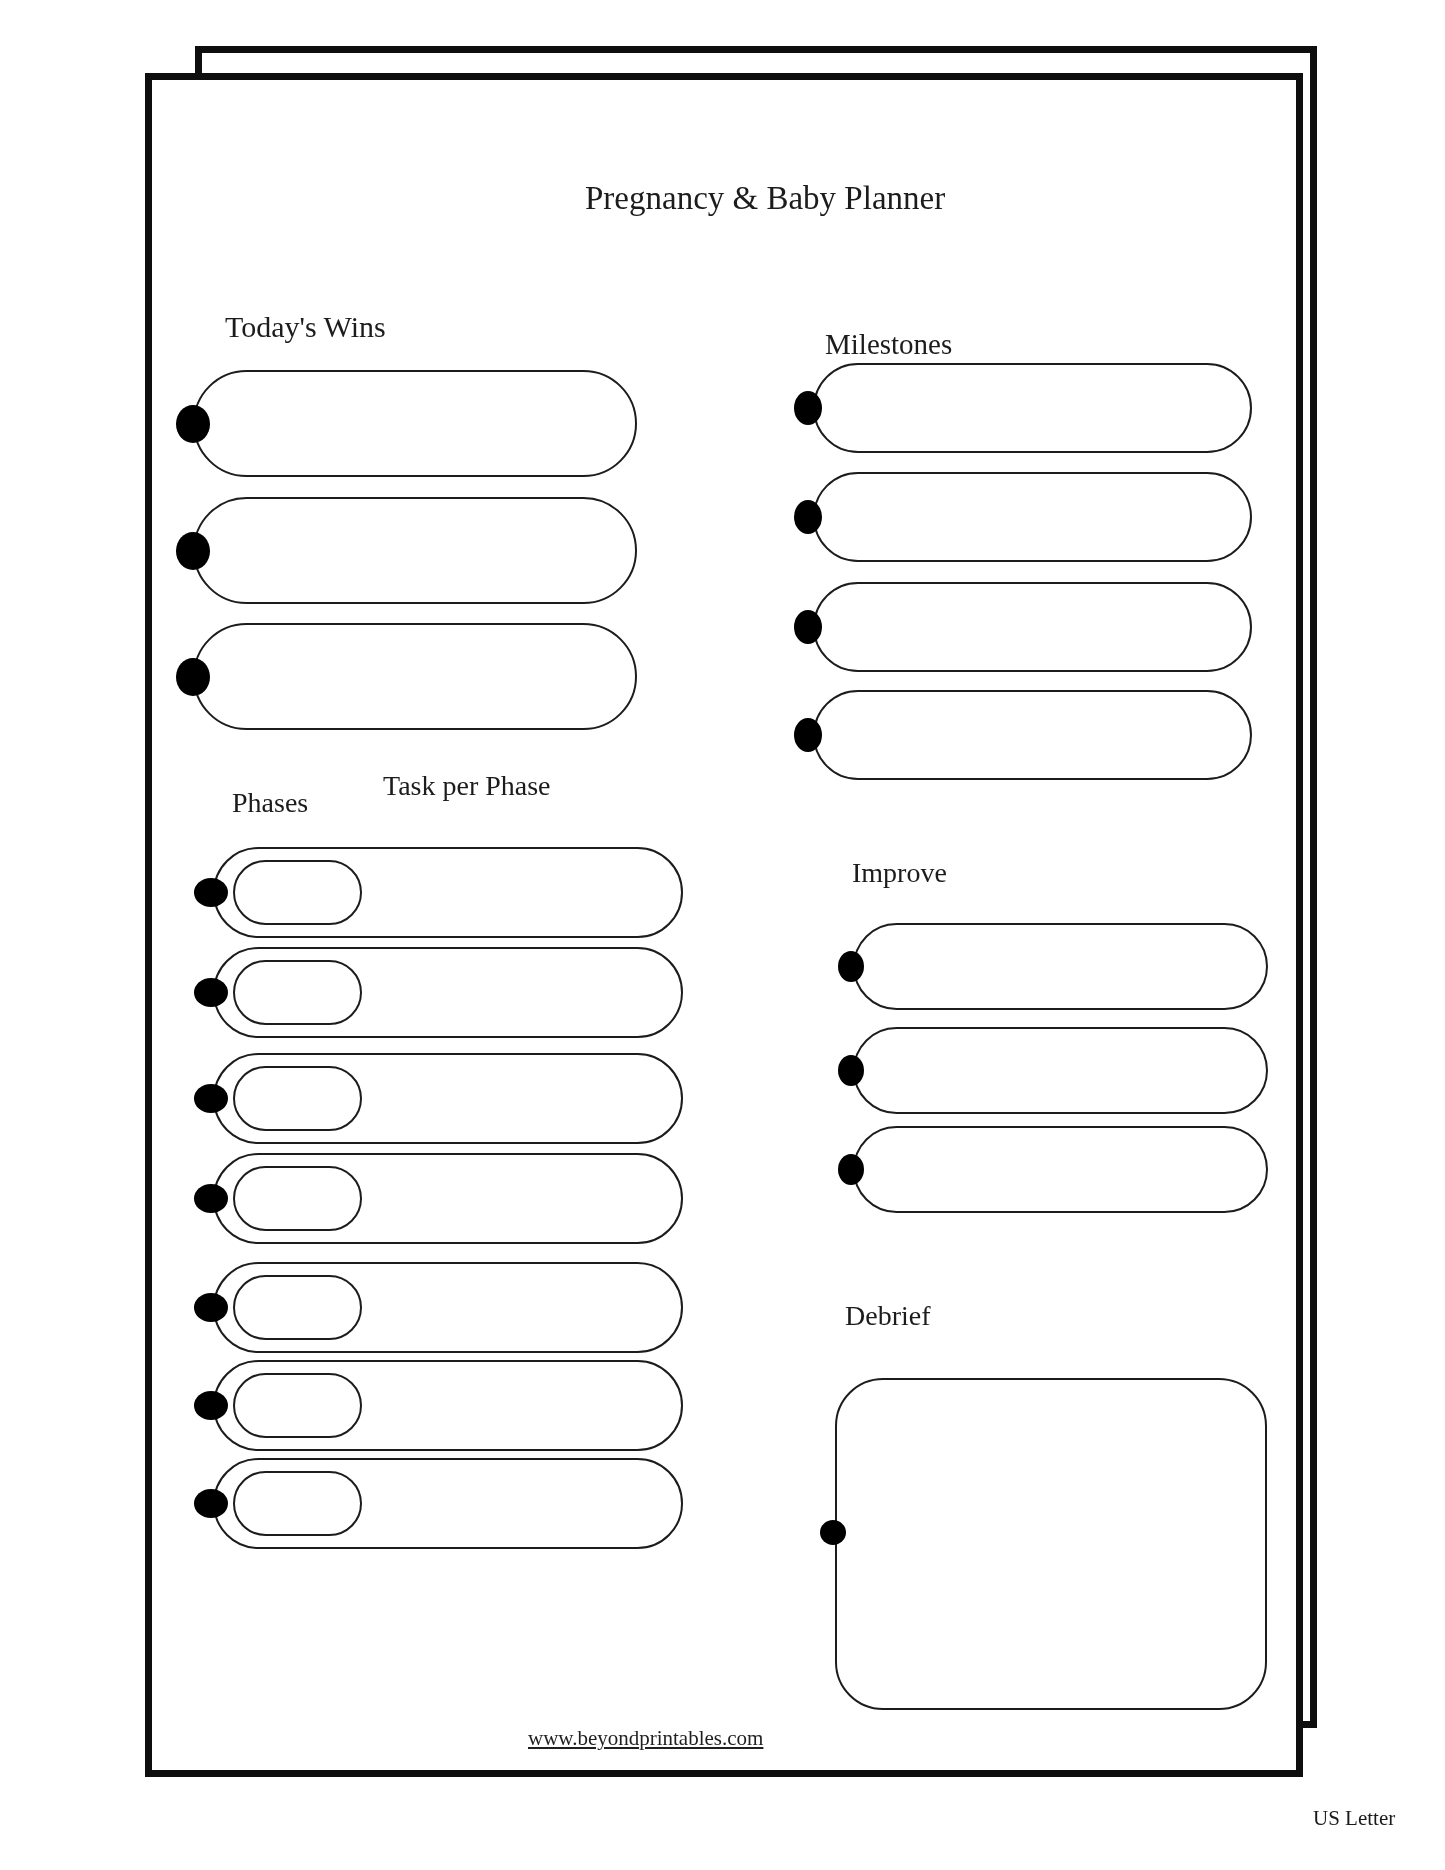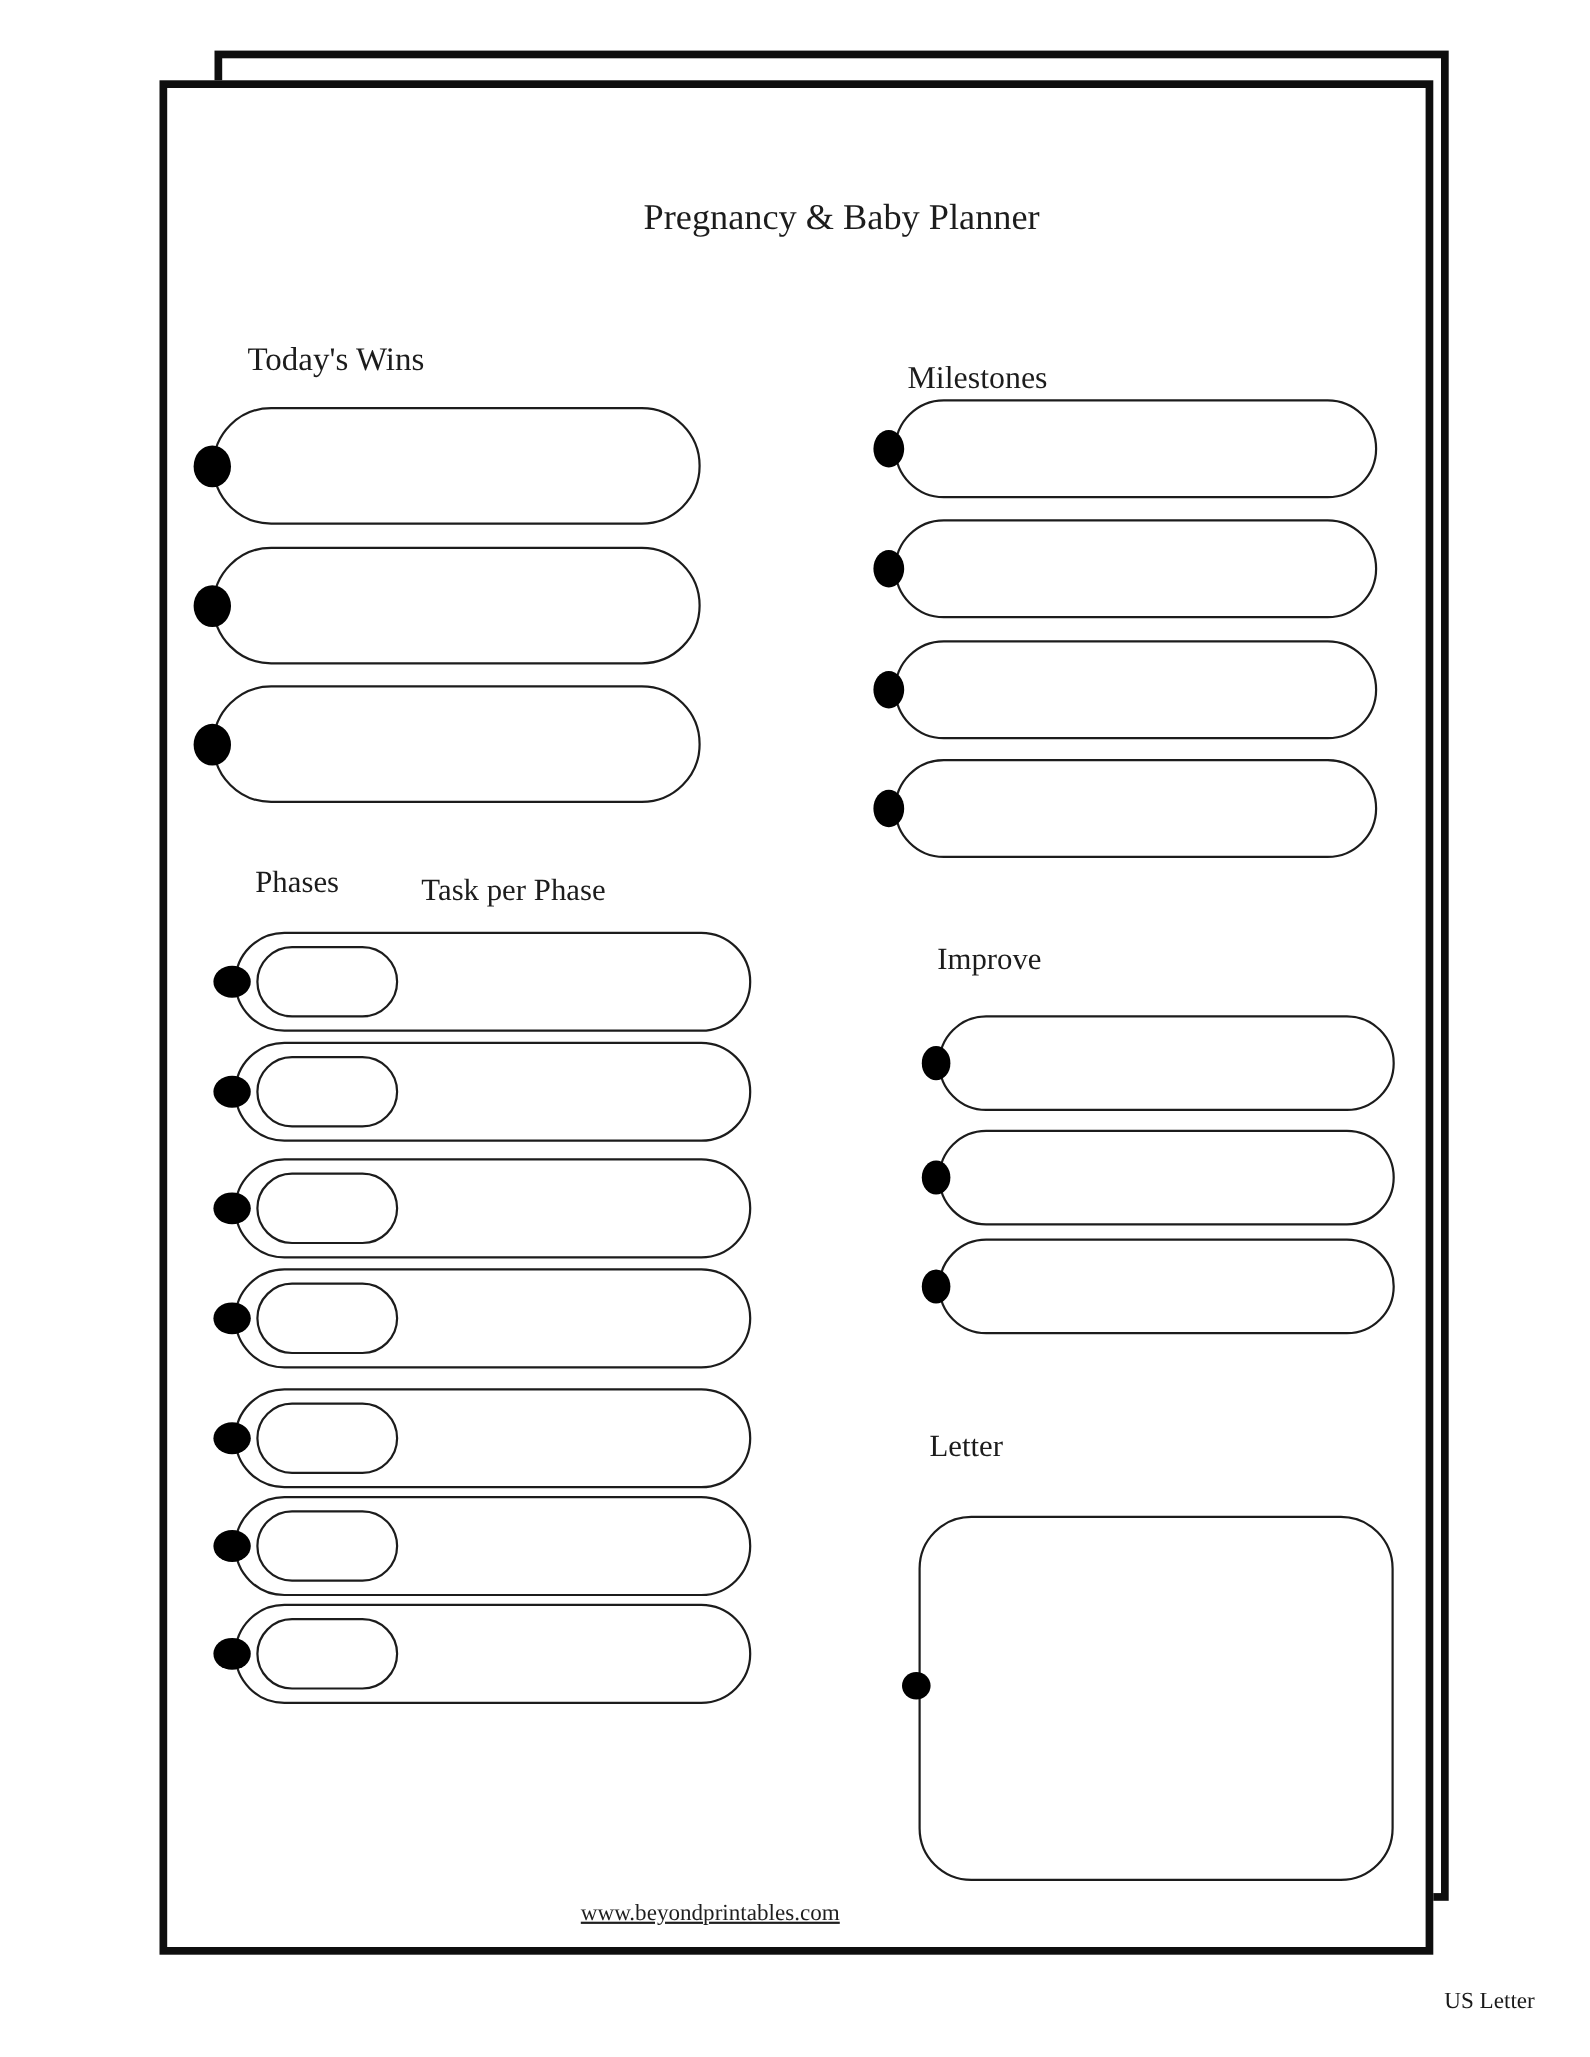--- a/index.html
+++ b/index.html
@@ -66,21 +66,21 @@
     <div class="slot ms" style="top:582px;"></div>
     <div class="slot ms" style="top:690px;"></div>
     <span class="dot" style="left:794px;top:391px;width:28px;height:34px;"></span>
     <span class="dot" style="left:794px;top:500px;width:28px;height:34px;"></span>
     <span class="dot" style="left:794px;top:610px;width:28px;height:34px;"></span>
     <span class="dot" style="left:794px;top:718px;width:28px;height:34px;"></span>
   </section>
 
   <section>
     <h2 class="hdr" style="left:232px;top:787px;font-size:28px;">Phases</h2>
-    <h2 class="hdr" style="left:383px;top:794px;font-size:28px;">Task per Phase</h2>
+    <h2 class="hdr" style="left:383px;top:770px;font-size:28px;">Task per Phase</h2>
 
     <div class="slot ph-outer" style="top:847px;"></div>
     <div class="slot ph-inner" style="top:860px;"></div>
     <span class="dot" style="left:194px;top:878px;width:34px;height:29px;"></span>
 
     <div class="slot ph-outer" style="top:947px;"></div>
     <div class="slot ph-inner" style="top:960px;"></div>
     <span class="dot" style="left:194px;top:978px;width:34px;height:29px;"></span>
 
     <div class="slot ph-outer" style="top:1053px;"></div>
@@ -108,21 +108,21 @@
     <h2 class="hdr" style="left:852px;top:857px;font-size:28px;">Improve</h2>
     <div class="slot imp" style="top:923px;"></div>
     <div class="slot imp" style="top:1027px;"></div>
     <div class="slot imp" style="top:1126px;"></div>
     <span class="dot" style="left:838px;top:951px;width:26px;height:31px;"></span>
     <span class="dot" style="left:838px;top:1055px;width:26px;height:31px;"></span>
     <span class="dot" style="left:838px;top:1154px;width:26px;height:31px;"></span>
   </section>
 
   <section>
-    <h2 class="hdr" style="left:845px;top:1300px;font-size:28px;">Letter</h2>
+    <h2 class="hdr" style="left:845px;top:1300px;font-size:28px;">Debrief</h2>
     <div class="debrief-box"></div>
     <span class="dot" style="left:820px;top:1520px;width:26px;height:25px;"></span>
   </section>
 
 
   <a class="site-link">www.beyondprintables.com</a>
   <div class="paper-size">US Letter</div>
 
 </div>
 

